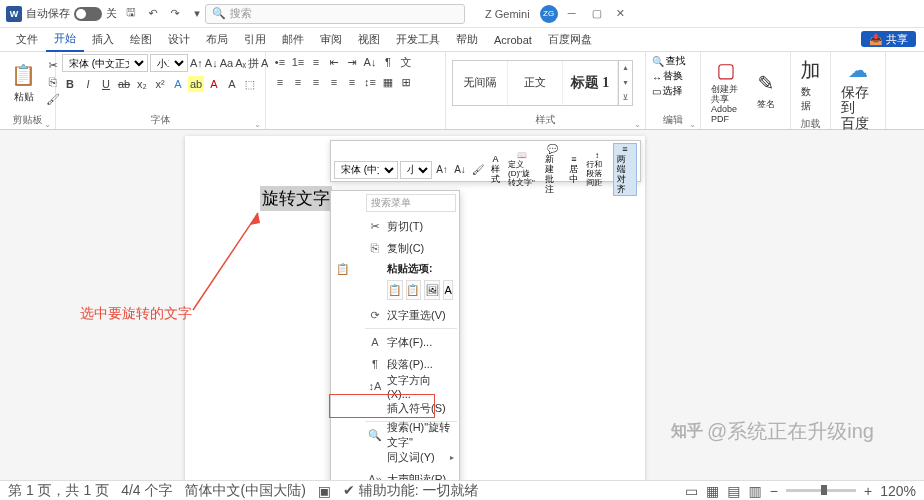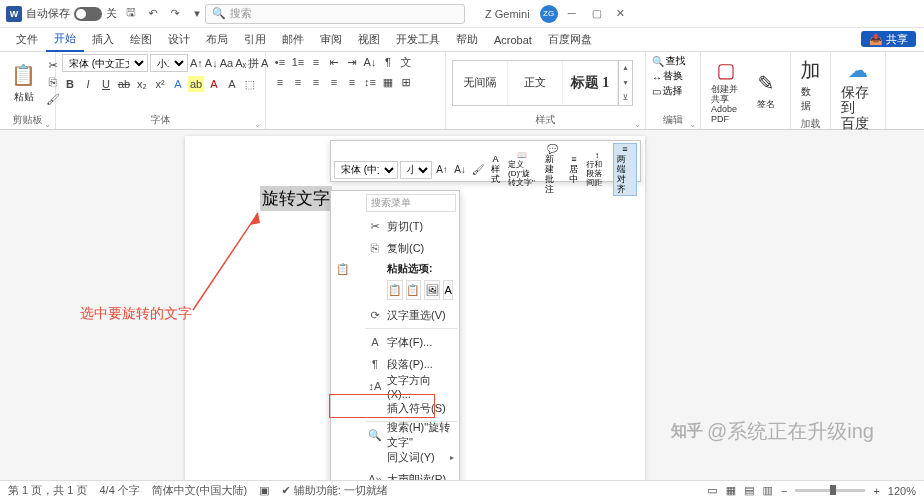--- a/index.html
+++ b/index.html
@@ -59,21 +59,21 @@
   .ctx-search { margin:3px; height:18px; border:1px solid #ddd; font-size:10px; padding:0 4px; color:#999; display:flex; align-items:center; }
   .ctx-item { height:22px; display:flex; align-items:center; padding:0 6px 0 24px; position:relative; color:#333; }
   .ctx-icon { position:absolute; left:5px; width:14px; height:14px; display:flex; align-items:center; justify-content:center; font-size:11px; color:#555; }
   .ctx-heading { font-weight:bold; padding:3px 6px 2px 24px; font-size:10.5px; color:#222; }
   .ctx-paste-row { display:flex; gap:3px; padding:2px 6px 4px 24px; }
   .ctx-paste-btn { width:20px; height:20px; border:1px solid #ddd; background:#fafafa; display:flex; align-items:center; justify-content:center; font-size:11px; }
   .ctx-sep { height:1px; background:#e3e3e3; margin:2px 2px; }
   .ctx-arrow:after { content:"▸"; position:absolute; right:5px; font-size:8px; color:#666; }
   .ctx-highlight { position:absolute; border:1.5px solid #e74c3c; pointer-events:none; }
 
-  .statusbar { position:absolute; bottom:0; left:0; right:0; height:20px; background:#fff; border-top:1px solid #ddd; display:flex; align-items:center; padding:0 8px; font-size:11px; color:#555; gap:12px; }
+  .statusbar { position:absolute; bottom:0; left:0; right:0; height:20px; background:#fff; border-top:1px solid #ddd; display:flex; align-items:center; padding:0 8px; font-size:14px; color:#555; gap:12px; }
   .statusbar .right { margin-left:auto; display:flex; align-items:center; gap:8px; }
   .zoom-slider { width:70px; height:3px; background:#ccc; position:relative; }
   .zoom-slider:before { content:""; position:absolute; width:6px; height:10px; background:#666; left:50%; top:-4px; }
 
   .watermark { position:absolute; right:50px; bottom:35px; font-size:20px; color: rgba(120,120,120,.55); font-family: SimSun, serif; display:flex; align-items:center; gap:4px; }
   .watermark .zh { font-size:16px; font-weight:bold; }
 
   .vcol { display:flex; flex-direction:column; }
 </style>
 </head>

